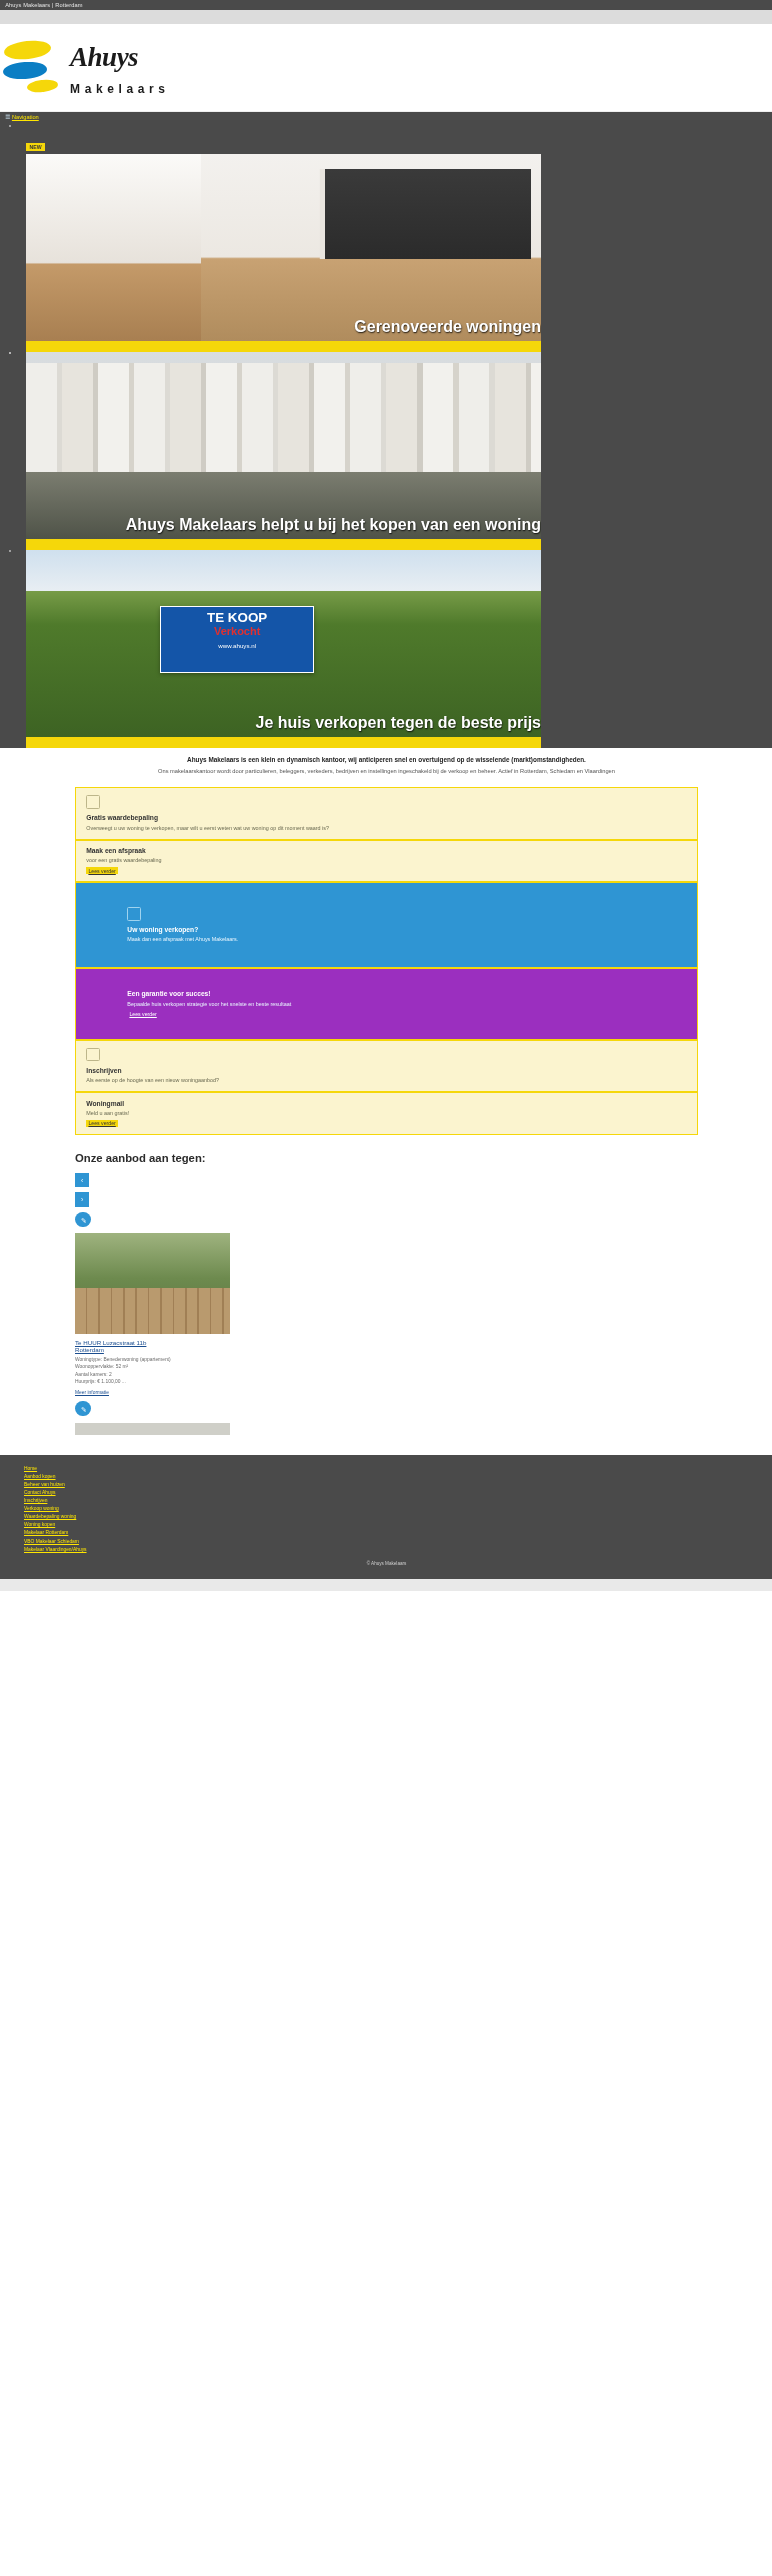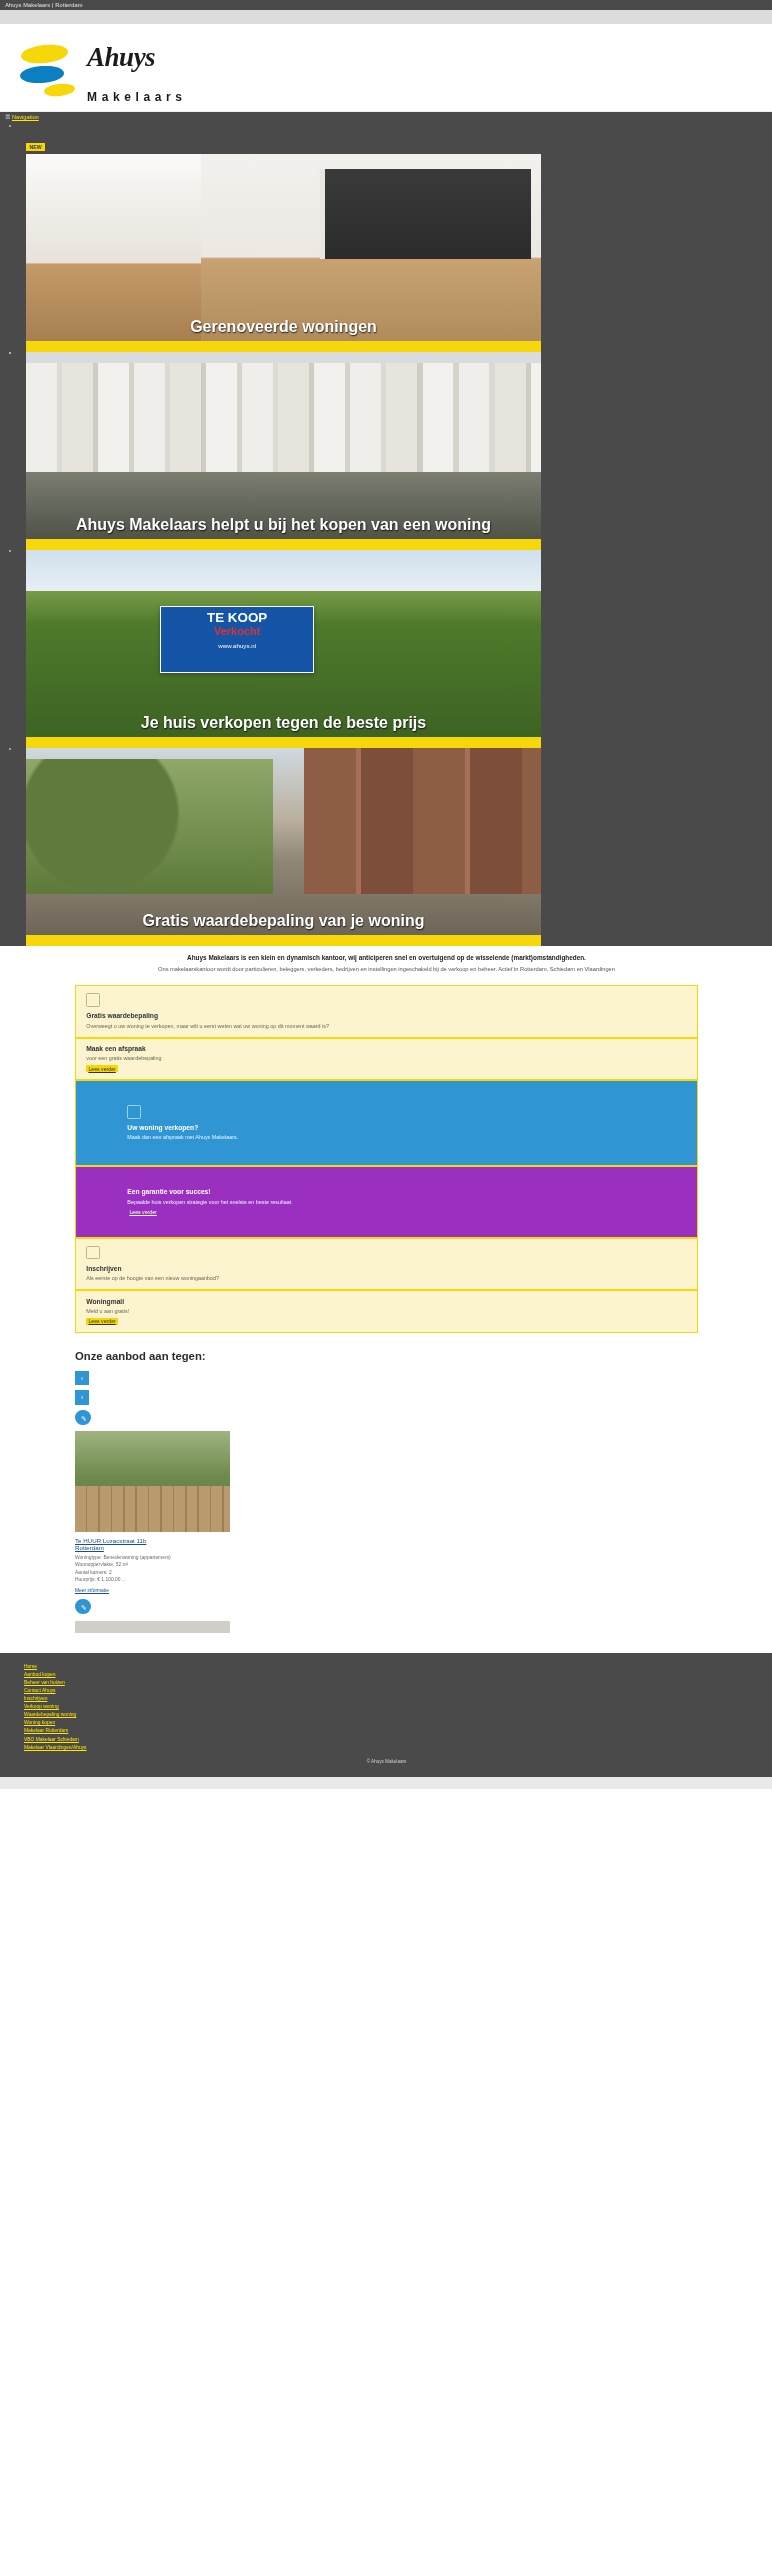--- a/index.html
+++ b/index.html
@@ -19,41 +19,41 @@
     letter-spacing:0.1px;
   }
   .graybar { background:#dcdcdc; height:13.4px; }
   .header {
     background:#ffffff;
     height:88px;
     position:relative;
     border-bottom:0.5px solid #efefef;
   }
   .logo-wrap {
-    position:absolute; left:20px; top:15.5px;
-    display:flex; align-items:center;
+    position:absolute; left:3px; top:15.5px;
+    display:flex; align-items:flex-end;
   }
   .logo-blobs { position:relative; width:64px; height:57px; }
   .blob {
     position:absolute;
     background:#f5d70a;
     border-radius:50%;
   }
   .blob.b1 { width:47px;height:17.5px; left:1px; top:2.1px; background:#f5d70a; transform:rotate(-6deg);}
   .blob.b2 { width:44px;height:16.5px; left:0px; top:23px; background:#0b7ec4; transform:rotate(-4deg);}
   .blob.b3 { width:31px;height:12.4px; left:24px; top:41px; background:#f5d70a; transform:rotate(-6deg);}
   .logo-text { margin-left:3.1px; padding-top:5.2px; }
   .logo-name {
     font-size:27px; font-weight:bold; font-style:italic;
     color:#1b1b1b; line-height:1; letter-spacing:-0.5px;
     font-family:"Liberation Serif", serif;
   }
   .logo-sub {
     font-size:12px; letter-spacing:4.6px; color:#1b1b1b;
-    margin-top:19px; font-weight:bold;
+    margin-top:11px; font-weight:bold;
     font-family:"Liberation Sans", sans-serif;
   }
   .navbar {
     background:#4a4a4a;
     height:13.4px;
     color:#cfe8f8;
     font-size:5.7px;
     padding:2.6px 5.2px;
   }
   .navbar a { color:#ffe600; text-decoration:underline; }
@@ -68,21 +68,21 @@
     position:relative;
     width:515px;
     margin-left:26px;
     height:198px;
     overflow:hidden;
     border-bottom:11.3px solid #f5d70a;
   }
   .slide-caption {
     position:absolute;
     left:0; right:0; bottom:5.2px;
-    text-align:center;
+    text-align:right;
     color:#ffffff;
     font-size:16px;
     font-weight:bold;
     text-shadow:0.5px 0.5px 1.5px rgba(0,0,0,.85);
   }
   .first-slide-wrap { padding-top:29px; }
   .badge-new {
     position:absolute; left:26px; top:18.5px;
     background:#f5d70a; color:#333; font-size:5.2px;
     padding:1px 3.6px; font-weight:bold; z-index:5;
@@ -295,27 +295,20 @@
           <div class="sign-board">
             <div class="l1">TE KOOP</div>
             <div class="l2">Verkocht</div>
             <div class="l3">www.ahuys.nl</div>
           </div>
         </div>
         <div class="slide-caption">Je huis verkopen tegen de beste prijs</div>
       </div>
     </li>
 
-    <li class="slide-li">
-      <span class="slide-bullet"></span>
-      <div class="slide">
-        <div class="img-street"></div>
-        <div class="slide-caption">Gratis waardebepaling van je woning</div>
-      </div>
-    </li>
   </ul>
 </div>
 
 <div class="intro">
   <div class="l1">Ahuys Makelaars is een klein en dynamisch kantoor, wij anticiperen snel en overtuigend op de wisselende (markt)omstandigheden.</div>
   <div class="l2">Ons makelaarskantoor wordt door particulieren, beleggers, verkeders, bedrijven en instellingen ingeschakeld bij de verkoop en beheer. Actief in Rotterdam, Schiedam en Vlaardingen</div>
 </div>
 
 <div class="promos">
 

